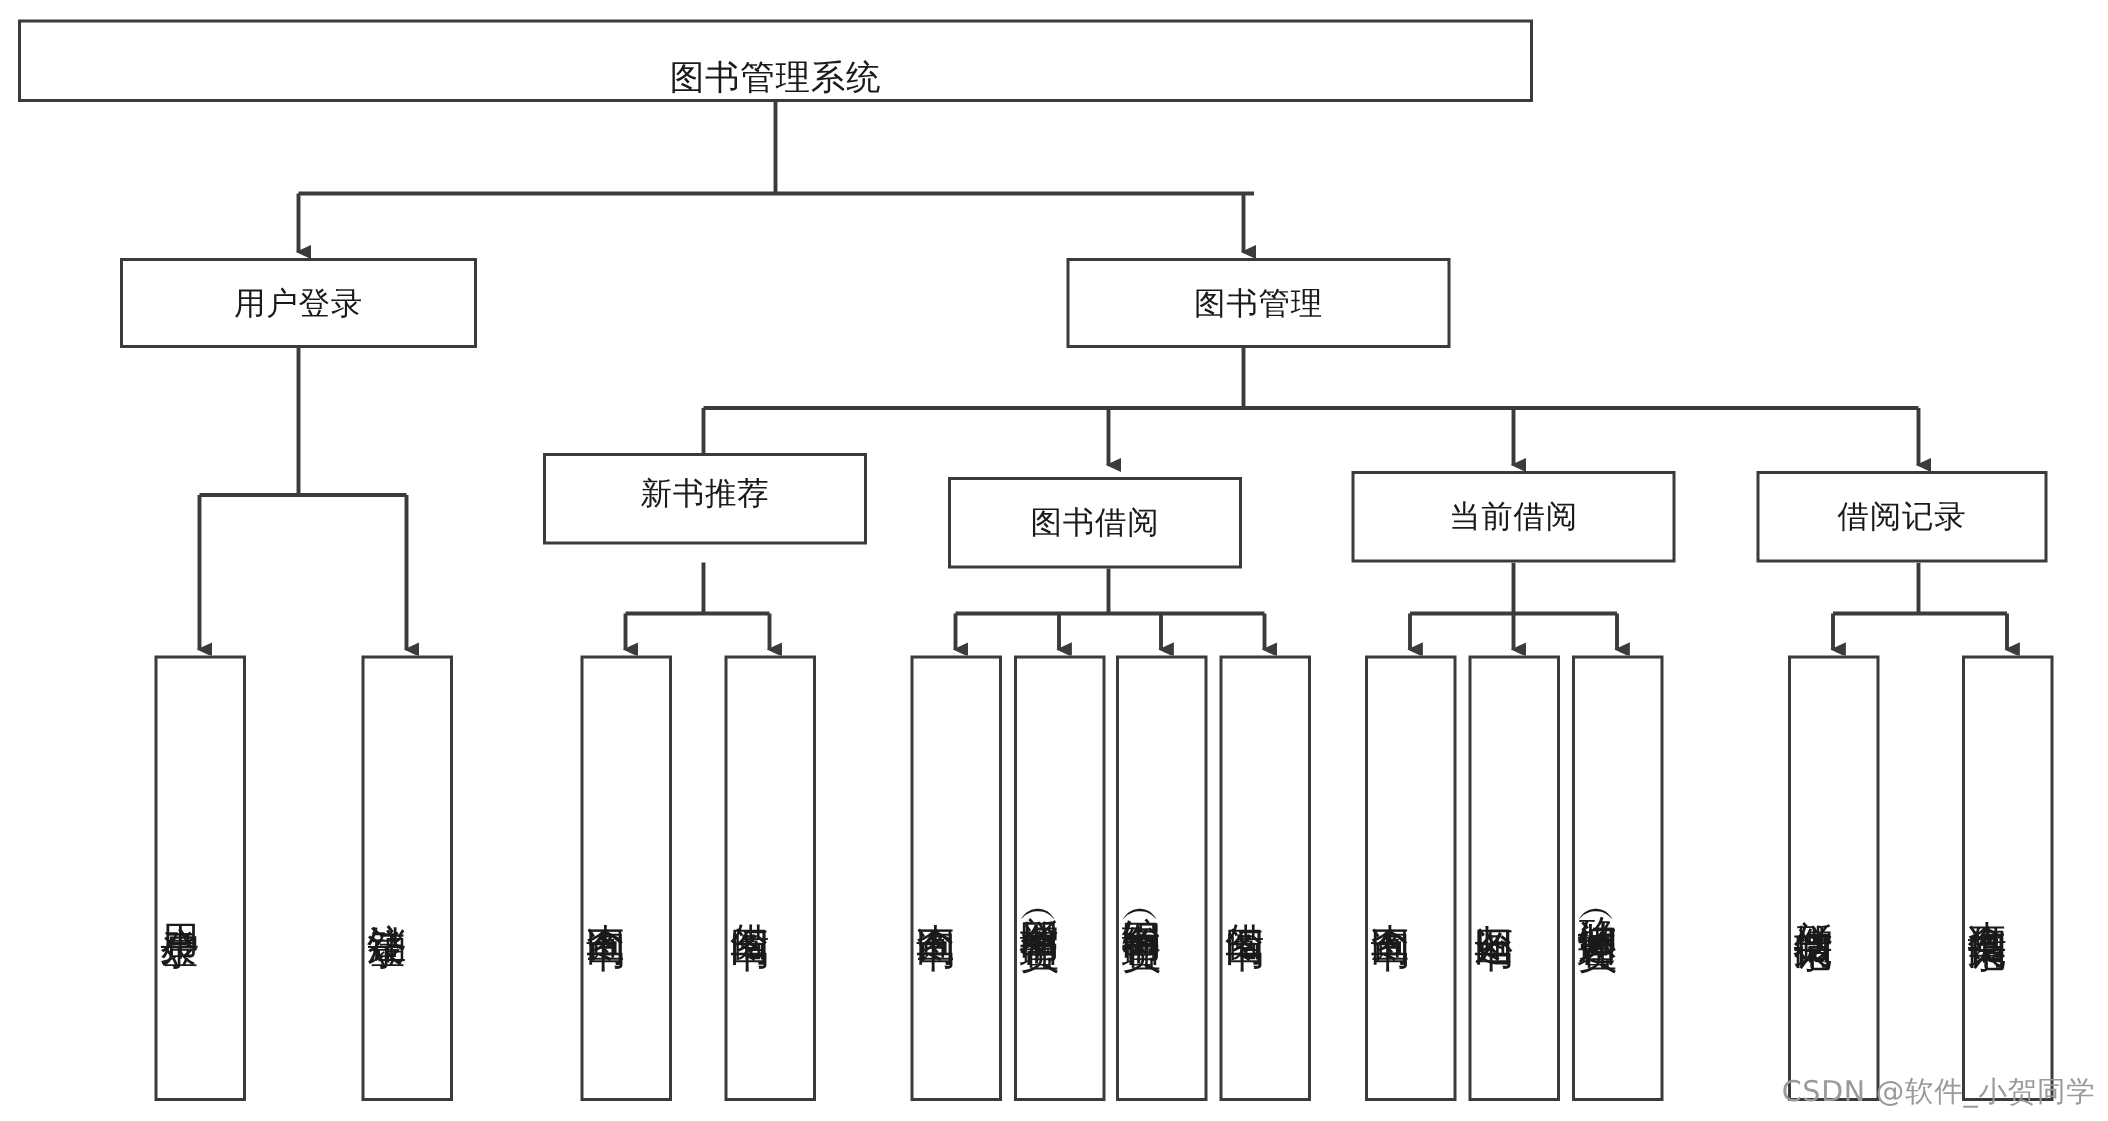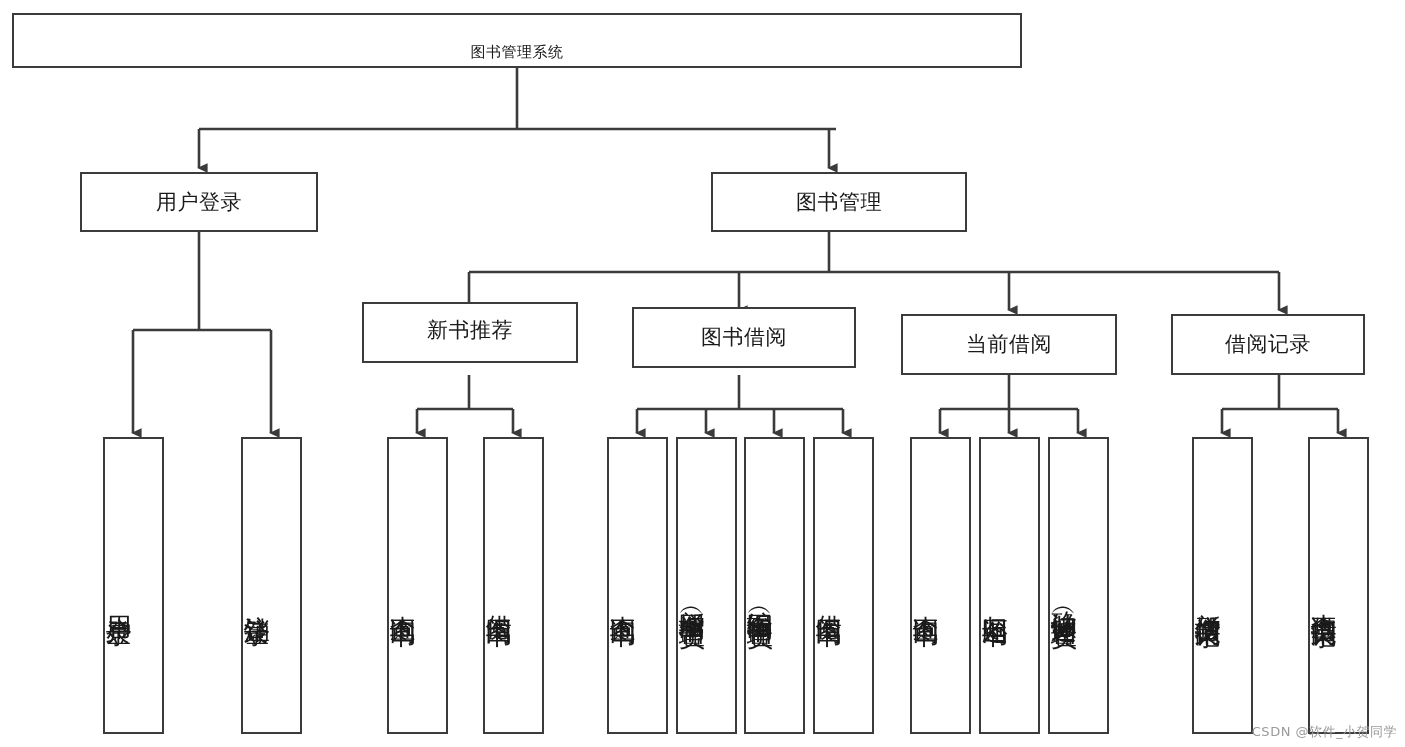--- a/index.html
+++ b/index.html
@@ -41,42 +41,42 @@
     display: block;
     text-align: center;
     letter-spacing: 0.5px;
     line-height: 1.15;
     white-space: nowrap;
   }
   .node.horiz .node-label {
     font-size: 21px;
   }
   .node.root .node-label {
-    font-size: 15px;
+    font-size: 23px;
     margin-top: 24px;
   }
   .node.vert {
     border-width: 2.5px;
     align-items: center;
     justify-content: flex-start;
     padding-top: 26px;
   }
   .node.vert .node-label {
     writing-mode: vertical-rl;
     text-orientation: upright;
     font-size: 26px;
     line-height: 1.05;
     letter-spacing: 2px;
     white-space: nowrap;
   }
   .watermark {
     position: absolute;
     right: 8px;
     bottom: 6px;
-    font-size: 13px;
+    font-size: 19px;
     color: #9a9a9a;
     letter-spacing: 0.5px;
     z-index: 3;
     white-space: nowrap;
   }
 </style>
 </head>
 <body>
 
 <div id="canvas">
@@ -140,21 +140,21 @@
   </div>
 
   <div class="node horiz" style="left:711px; top:172px; width:256px; height:60px;">
     <span class="node-label">图书管理</span>
   </div>
 
   <div class="node horiz" style="left:362px; top:302px; width:216px; height:61px;font-family:Liberation Mono, monospace;">
     <span class="node-label">新书推荐</span>
   </div>
 
-  <div class="node horiz" style="left:632px; top:307px; width:224px; height:61px;">
+  <div class="node horiz" style="left:632px; top:318px; width:196px; height:61px;">
     <span class="node-label">图书借阅</span>
   </div>
 
   <div class="node horiz" style="left:901px; top:314px; width:216px; height:61px;">
     <span class="node-label">当前借阅</span>
   </div>
 
   <div class="node horiz" style="left:1171px; top:314px; width:194px; height:61px;">
     <span class="node-label">借阅记录</span>
   </div>

